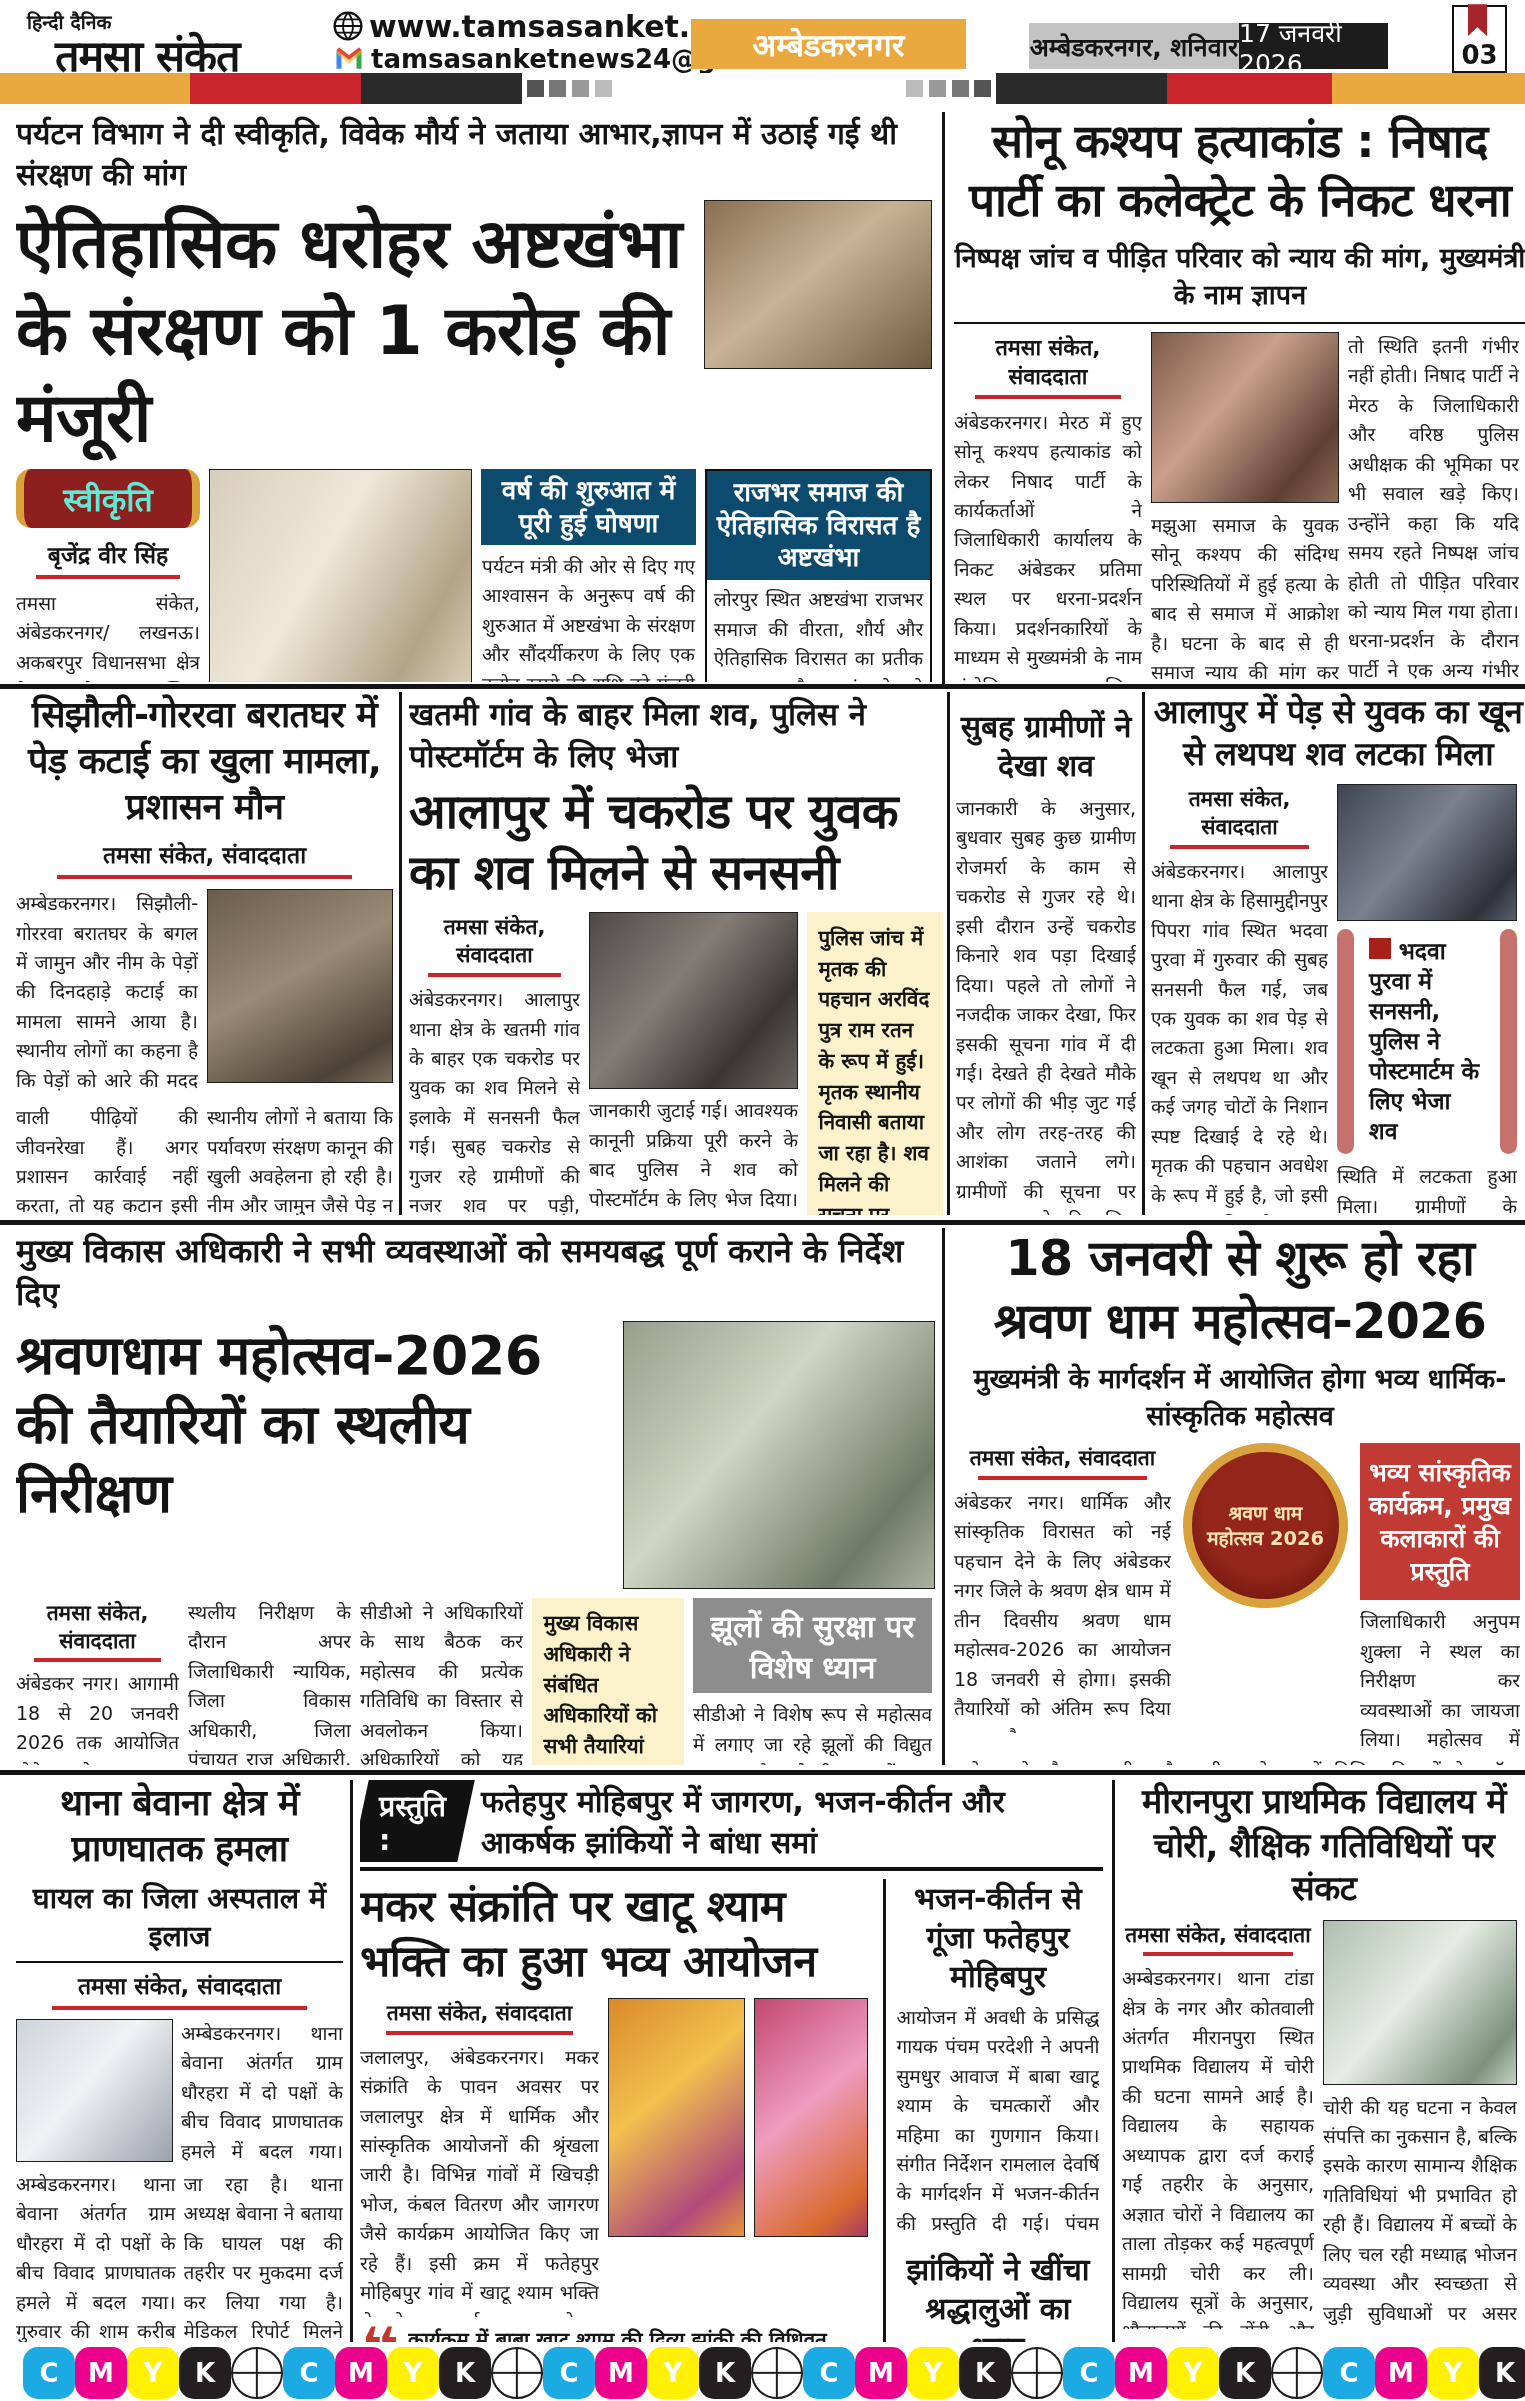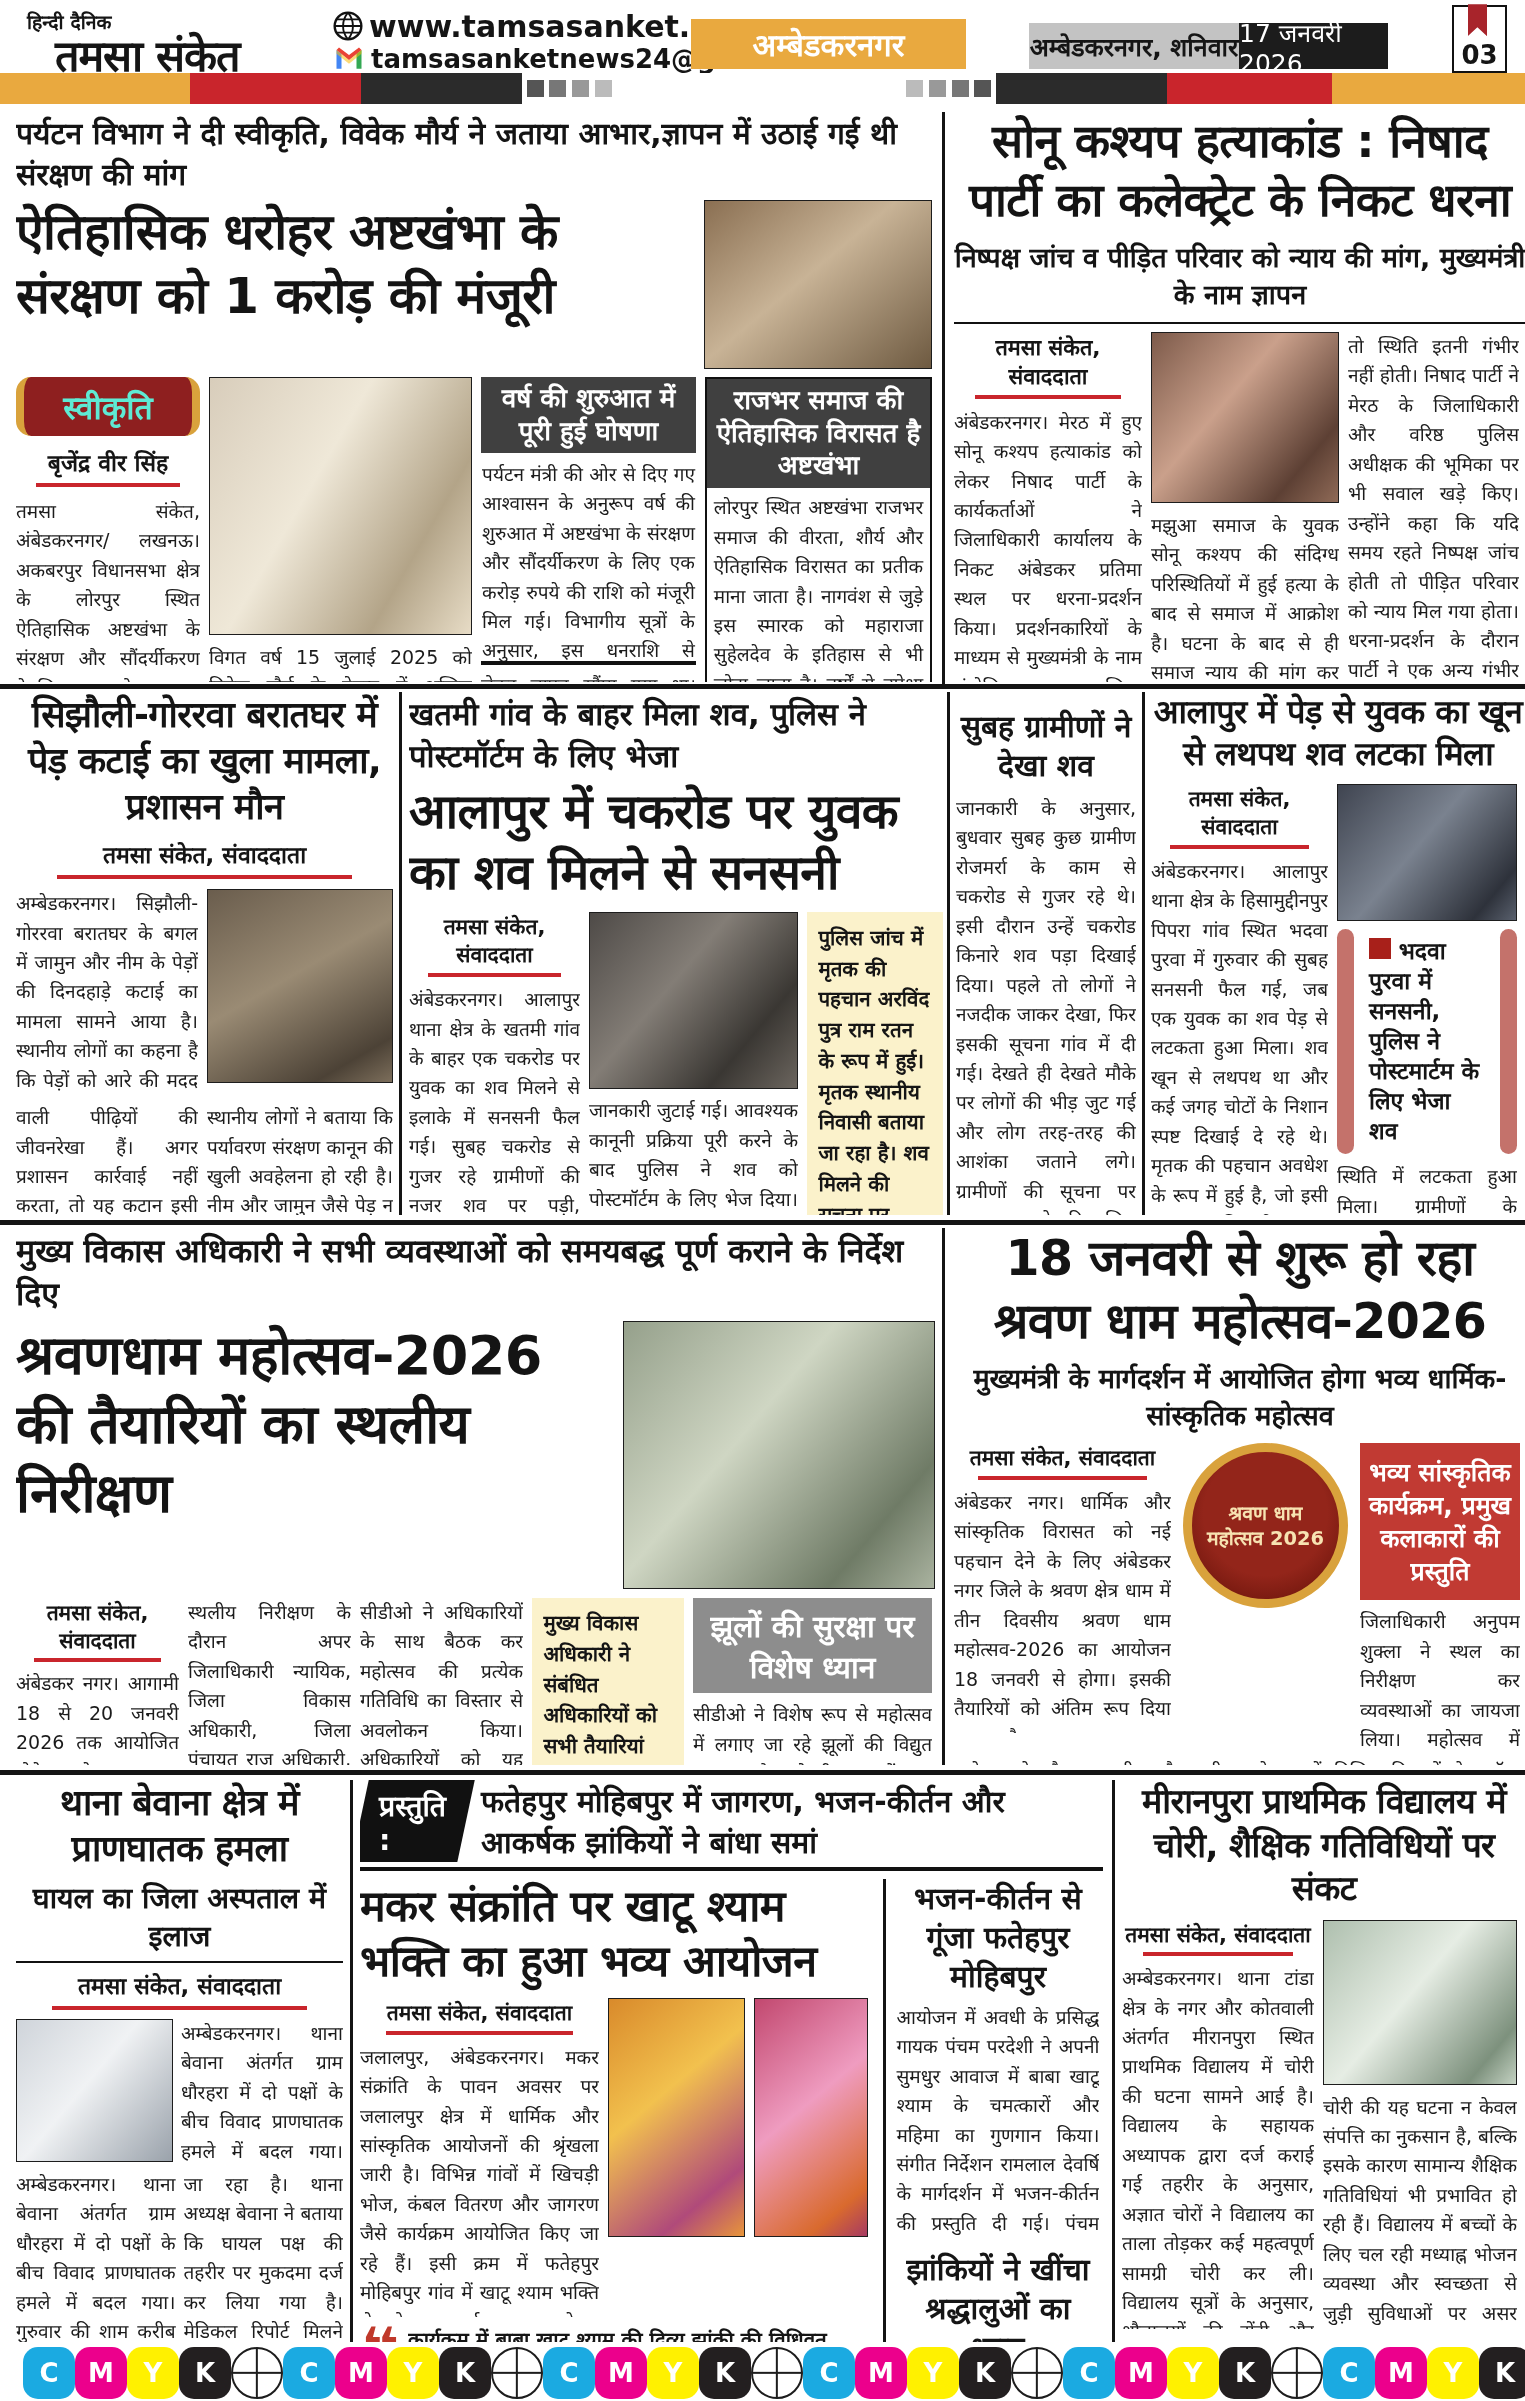--- a/index.html
+++ b/index.html
@@ -8,21 +8,21 @@
   .abs{position:absolute;}
   .hl{font-weight:800;color:#141414;line-height:1.28;letter-spacing:-0.6px;}
   .kicker{font-weight:700;color:#141414;}
   .byline{font-weight:700;text-align:center;font-size:23px;}
   .redrule{height:4px;background:#c9252c;width:78%;margin:4.6px auto 0;}
   .bodytx{font-size:19px;line-height:1.55;text-align:justify;color:#1b1b1b;}
   .photo{border:1.7px solid #1d1d1d;box-sizing:border-box;}
   .vrule{position:absolute;width:2.9px;background:#141414;}
   .hrule{position:absolute;left:0;width:1526px;height:4.6px;background:#141414;}
   .clip{overflow:hidden;}
-  .boxhead{background:#404040;color:#fff;font-weight:800;text-align:center;padding:5.7px 4.6px;font-size:26px;line-height:1.25;}
+  .boxhead{background:#0c4a6e;color:#fff;font-weight:800;text-align:center;padding:5.7px 4.6px;font-size:26px;line-height:1.25;}
   .ybox{background:#fbf2cb;padding:10.3px 11.4px;font-weight:700;font-size:20.5px;line-height:1.5;box-sizing:border-box;}
   .graybanner{background:#8d8d8d;color:#fff;font-weight:800;font-size:30px;text-align:center;padding:6.8px 3.4px;}
   .flex{display:flex;}
   .mark{width:52px;height:52px;border-radius:15px;display:flex;align-items:center;justify-content:center;
         color:#fff;font-weight:800;font-size:26px;}
   .reg{width:52px;height:52px;border-radius:26px;border:2.9px solid #1d1d1d;box-sizing:border-box;position:relative;background:#fff;}
   .reg:before{content:"";position:absolute;left:50%;top:0;bottom:0;width:2.3px;background:#1d1d1d;transform:translateX(-50%);}
   .reg:after{content:"";position:absolute;top:50%;left:0;right:0;height:2.3px;background:#1d1d1d;transform:translateY(-50%);}
   .checks{display:flex;gap:5.7px;align-items:center;padding:0 4.6px;}
   .checks span{width:17px;height:17px;display:block;}
@@ -83,21 +83,21 @@
         <span style="background:#555;"></span>
       </div>
     <div style="width:171px;background:#2b2b2b;"></div>
     <div style="width:165px;background:#c9252c;"></div>
     <div style="width:194px;background:#e9a93f;"></div>
   </div>
 
   <div class="abs clip" style="left:16px;top:112px;width:919px;height:570px;">
     <div class="kicker" style="font-size:30px;">पर्यटन विभाग ने दी स्वीकृति, विवेक मौर्य ने जताया आभार,ज्ञापन में उठाई गई थी संरक्षण की मांग</div>
     <div class="flex" style="gap:10.3px;margin-top:5.7px;">
-      <div class="hl" style="width:678px;font-size:50px;">ऐतिहासिक धरोहर अष्टखंभा के संरक्षण को 1 करोड़ की मंजूरी</div>
+      <div class="hl" style="width:678px;font-size:68px;">ऐतिहासिक धरोहर अष्टखंभा के संरक्षण को 1 करोड़ की मंजूरी</div>
       <div class="photo" style="width:228px;height:169px;background:linear-gradient(140deg,#8a6f52,#c8b396 45%,#6e5a41);"></div>
     </div>
     <div class="flex" style="gap:9px;margin-top:8px;">
       <div style="width:184px;flex:none;">
         <div style="background:#8e1f1f;color:#5eead4;border-radius:15px;text-align:center;font-size:32px;font-weight:800;padding:8px 0;border-left:8px solid #d9a23c;border-right:8px solid #d9a23c;">स्वीकृति</div>
         <div class="byline" style="margin-top:10.3px;">बृजेंद्र वीर सिंह</div>
         <div class="redrule"></div>
         <div class="bodytx clip" style="margin-top:10.3px;height:319px;">तमसा संकेत, अंबेडकरनगर/ लखनऊ। अकबरपुर विधानसभा क्षेत्र के लोरपुर स्थित ऐतिहासिक अष्टखंभा के संरक्षण और सौंदर्यीकरण के लिए उत्तर प्रदेश सरकार ने एक करोड़ रुपये की धनराशि स्वीकृत की है। पर्यटन विभाग की ओर से मिली इस स्वीकृति को जिले की ऐतिहासिक और सांस्कृतिक धरोहर के संरक्षण की दिशा में महत्वपूर्ण कदम माना जा रहा है। इस निर्णय पर भाजपा नेता एवं नारायण फाउंडेशन के संरक्षक विवेक मौर्य ने पर्यटन मंत्री जयवीर सिंह के प्रति आभार व्यक्त किया है। इस दौरान अष्टखंभा के संरक्षण और सौंदर्यीकरण का</div>
       </div>
       <div style="width:263px;flex:none;">

